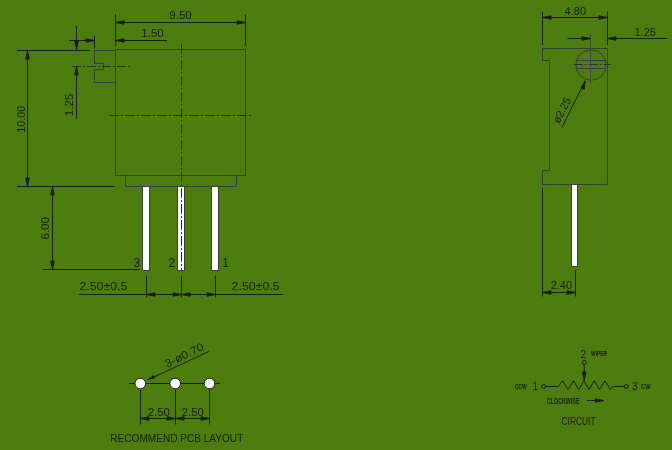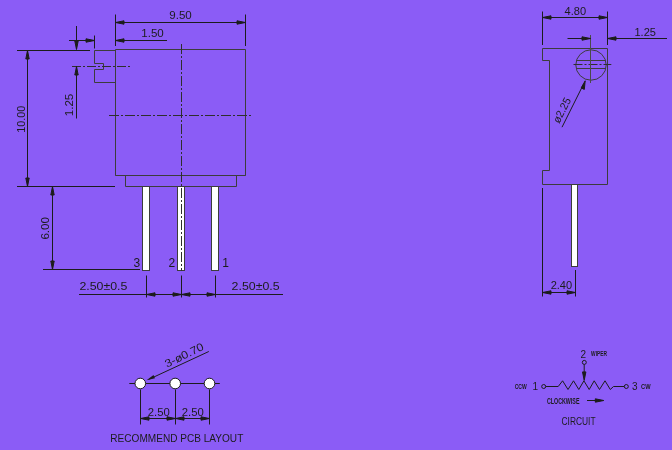--- a/index.html
+++ b/index.html
@@ -1,16 +1,16 @@
 <!DOCTYPE html>
 <html><head>
 <meta charset="utf-8">
 <style>
   html,body{margin:0;padding:0;background:#ffffff;}
-  #page{width:672px;height:450px;position:relative;background:#8b5cf6;overflow:hidden;}
+  #page{width:672px;height:450px;position:relative;background:#4d7c0f;overflow:hidden;}
   svg text{font-family:"Liberation Sans",sans-serif;fill:#1c1c1c;}
 </style>
 </head>
 <body>
 <div id="page">
 <svg width="672" height="450" viewBox="0 0 672 450">
 <g stroke="#3c3c3c" stroke-width="1" fill="none">
 
 <path d="M115.5,49.5 H245.5 V175.5 H236.5 V186.5 H125.5 V175.5 H115.5 Z"></path>
 

